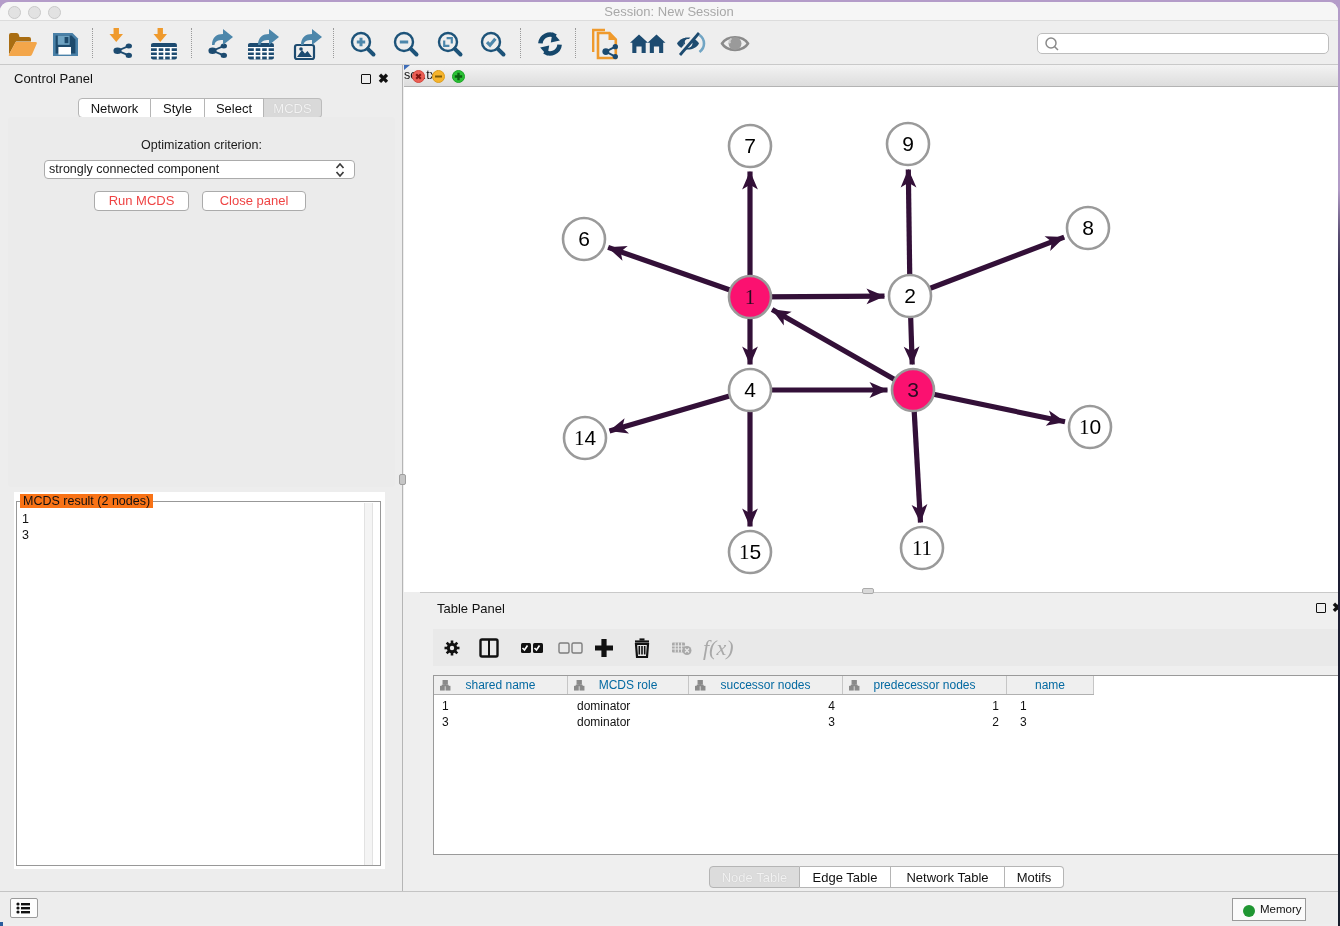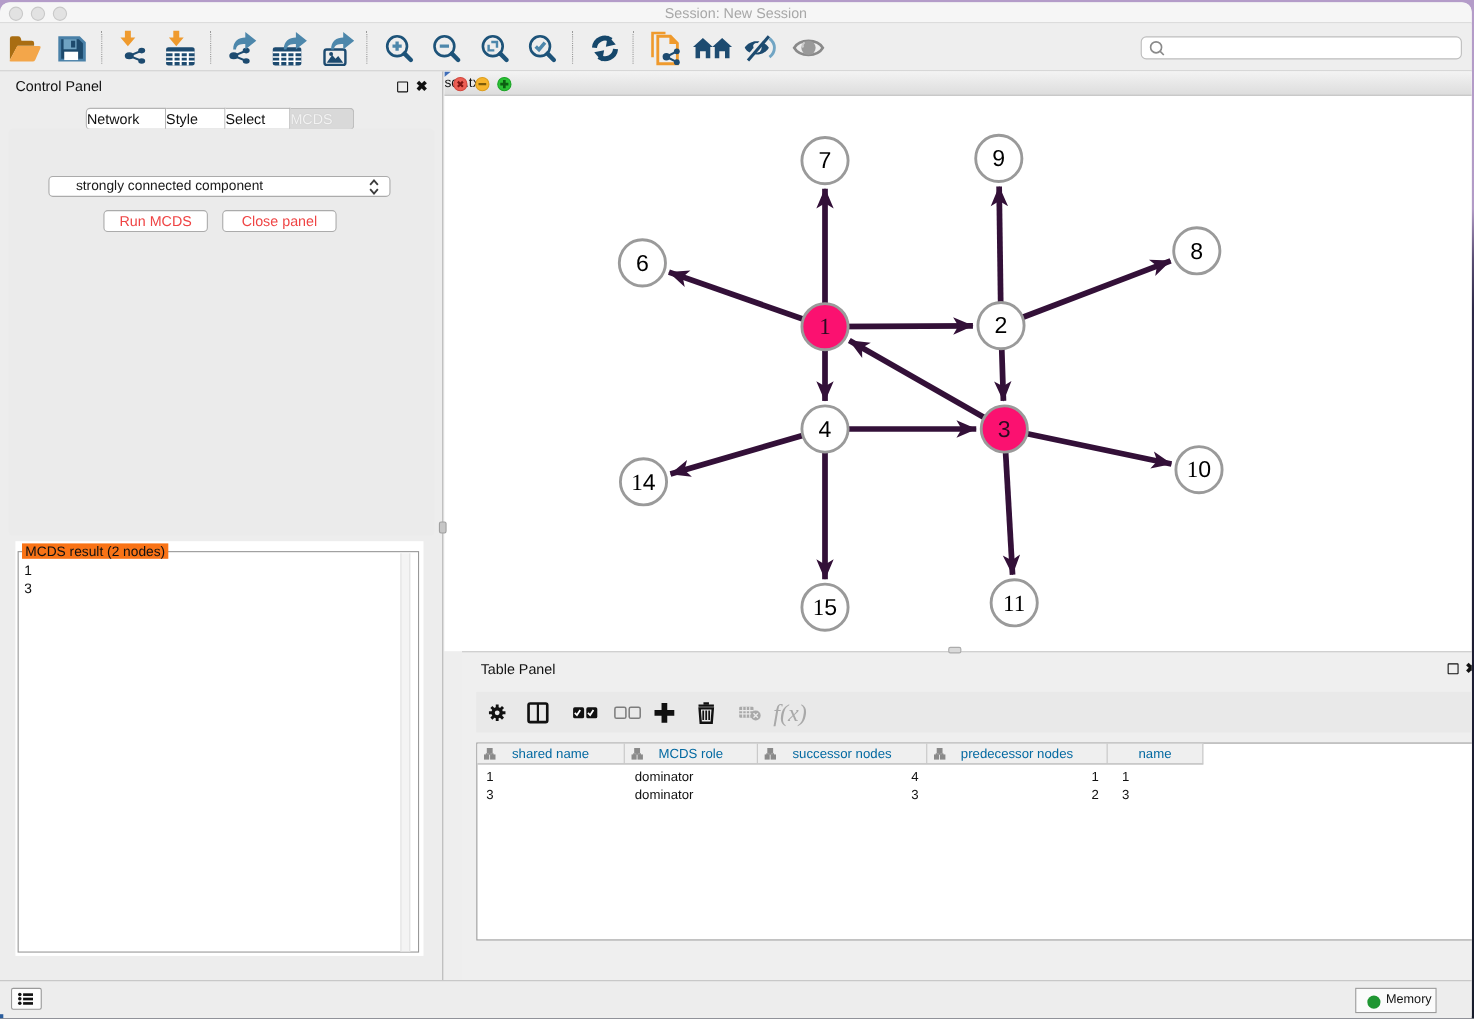--- a/index.html
+++ b/index.html
@@ -13,27 +13,27 @@
 
 #toolbar { position:absolute; left:0; top:20px; width:100%; height:43px; background:#eeeeee; border-bottom:1px solid #c9c9c9; }
 .tbsep { position:absolute; top:6px; height:30px; width:1px; border-left:1px dotted #9a9a9a; }
 #searchbox { position:absolute; left:1037px; top:11px; width:292px; height:21px; background:#ffffff; border:1px solid #bdbdbd; border-radius:5px; }
 
 #cpanel { position:absolute; left:0; top:63px; width:403px; height:826px; background:#ededed; border-right:1px solid #b5b5b5; }
 #cp-title { position:absolute; left:14px; top:6px; font-size:13px; color:#111; }
 .winbtn-sq { position:absolute; width:10px; height:10px; border:1.5px solid #111; border-radius:1px; }
 .winbtn-x { position:absolute; font-size:13px; font-weight:bold; color:#111; line-height:10px; }
 #cp-tabs { position:absolute; left:78px; top:33px; height:20px; }
-.tab { float:left; height:20px; background:#ffffff; border:1px solid #b5b5b5; border-left:none; font-size:13px; line-height:19px; color:#111; }
+.tab { float:left; height:20px; background:#ffffff; border:1px solid #b5b5b5; border-left:none; font-size:13px; line-height:19px; text-align:center; color:#111; }
 .tab.first { border-left:1px solid #b5b5b5; border-radius:4px 0 0 4px; }
 .tab.last { border-radius:0 4px 4px 0; }
 .tab.sel { background:#d9d9d9; color:#f3f3f3; text-shadow:0 0 1px #bbb; border-color:#bcbcbc; }
 #cp-pane { position:absolute; left:8px; top:52px; width:387px; height:370px; background:#ebebeb; border-radius:4px; }
 #opt-label { position:absolute; left:0; top:73px; width:403px; text-align:center; font-size:12.5px; color:#1a1a1a; }
-#opt-select { position:absolute; left:44px; top:95px; width:311px; height:19px; background:#fff; border:1px solid #ababab; border-radius:4px; font-size:12.5px; line-height:17px; color:#1a1a1a; padding-left:24px; }
+#opt-select { position:absolute; left:44px; top:95px; width:311px; height:19px; background:#fff; border:1px solid #ababab; border-radius:4px; font-size:12.5px; line-height:17px; color:#1a1a1a; padding-left:4px; }
 .btn { position:absolute; height:20px; background:#fff; border:1px solid #ababab; border-radius:4px; font-size:13px; line-height:18px; text-align:center; color:#ef4444; }
 #mcds-box { position:absolute; left:14px; top:427px; width:371px; height:377px; background:#fff; }
 #mcds-border { position:absolute; left:2px; top:9px; width:365px; height:365px; border:1px solid #989898; }
 #mcds-legend { position:absolute; left:6px; top:2px; background:#f97316; font-size:12.5px; color:#111; padding:0 3px; }
 #mcds-scroll { position:absolute; left:350px; top:11px; width:9px; height:362px; background:#f4f4f4; border-left:1px solid #e2e2e2; border-right:1px solid #e2e2e2; }
 #mcds-text { position:absolute; left:8px; top:19px; font-size:12.5px; line-height:16px; color:#111; }
 
 #netwin { position:absolute; left:404px; top:63px; width:934px; height:527px; background:#ffffff; }
 #net-titlebar { position:absolute; left:0; top:0; width:100%; height:22px; background:linear-gradient(#f3f3f3,#dddddd); border-bottom:1px solid #b3b3b3; }
 #net-title { position:absolute; width:100%; text-align:left; font-size:12.5px; line-height:21px; color:#111; }
@@ -231,20 +231,21 @@
     <div id="cp-title">Control Panel</div>
     <div class="winbtn-sq" style="left:361px; top:9px;"></div>
     <div class="winbtn-x" style="left:378px; top:9px;">✖</div>
     <div id="cp-tabs">
       <div class="tab first" style="width:73px;">Network</div>
       <div class="tab" style="width:54px;">Style</div>
       <div class="tab" style="width:59px;">Select</div>
       <div class="tab last sel" style="width:58px;">MCDS</div>
     </div>
     <div id="cp-pane"></div>
+    <div id="opt-label">Optimization criterion:</div>
     <div id="opt-select">strongly connected component
       <svg width="12" height="16" style="position:absolute;right:8px;top:1px;">
           <path d="M2.5 6 L6 2 L9.5 6" stroke="#3c3c3c" stroke-width="1.7" fill="none"></path>
           <path d="M2.5 10 L6 14 L9.5 10" stroke="#3c3c3c" stroke-width="1.7" fill="none"></path>
         </svg>
     </div>
     <div class="btn" style="left:94px; top:126px; width:95px;">Run MCDS</div>
     <div class="btn" style="left:202px; top:126px; width:104px;">Close panel</div>
     <div id="mcds-box">
       <div id="mcds-border"></div>
@@ -432,20 +433,26 @@
         <div class="trow" style="left:143px;top:23px;">dominator</div>
         <div class="trow" style="left:255px;top:23px;width:146px;text-align:right;">4</div>
         <div class="trow" style="left:409px;top:23px;width:156px;text-align:right;">1</div>
         <div class="trow" style="left:586px;top:23px;">1</div>
         <div class="trow" style="left:8px;top:39px;">3</div>
         <div class="trow" style="left:143px;top:39px;">dominator</div>
         <div class="trow" style="left:255px;top:39px;width:146px;text-align:right;">3</div>
         <div class="trow" style="left:409px;top:39px;width:156px;text-align:right;">2</div>
         <div class="trow" style="left:586px;top:39px;">3</div>
     </div>
+    <div id="tp-tabs">
+      <div class="btab first sel" style="width:91px;">Node Table</div>
+      <div class="btab" style="width:91px;">Edge Table</div>
+      <div class="btab" style="width:114px;">Network Table</div>
+      <div class="btab last" style="width:59px;">Motifs</div>
+    </div>
   </div>
   <div id="statusbar">
     <div id="listbtn">
         <svg width="26" height="18" style="position:absolute;left:0;top:0;">
           <g fill="#111">
             <circle cx="7" cy="5" r="1.6"></circle>
             <circle cx="7" cy="9" r="1.6"></circle>
             <circle cx="7" cy="13" r="1.6"></circle>
             <rect x="10" y="4" width="9" height="2.4"></rect>
             <rect x="10" y="8" width="9" height="2.4"></rect>

